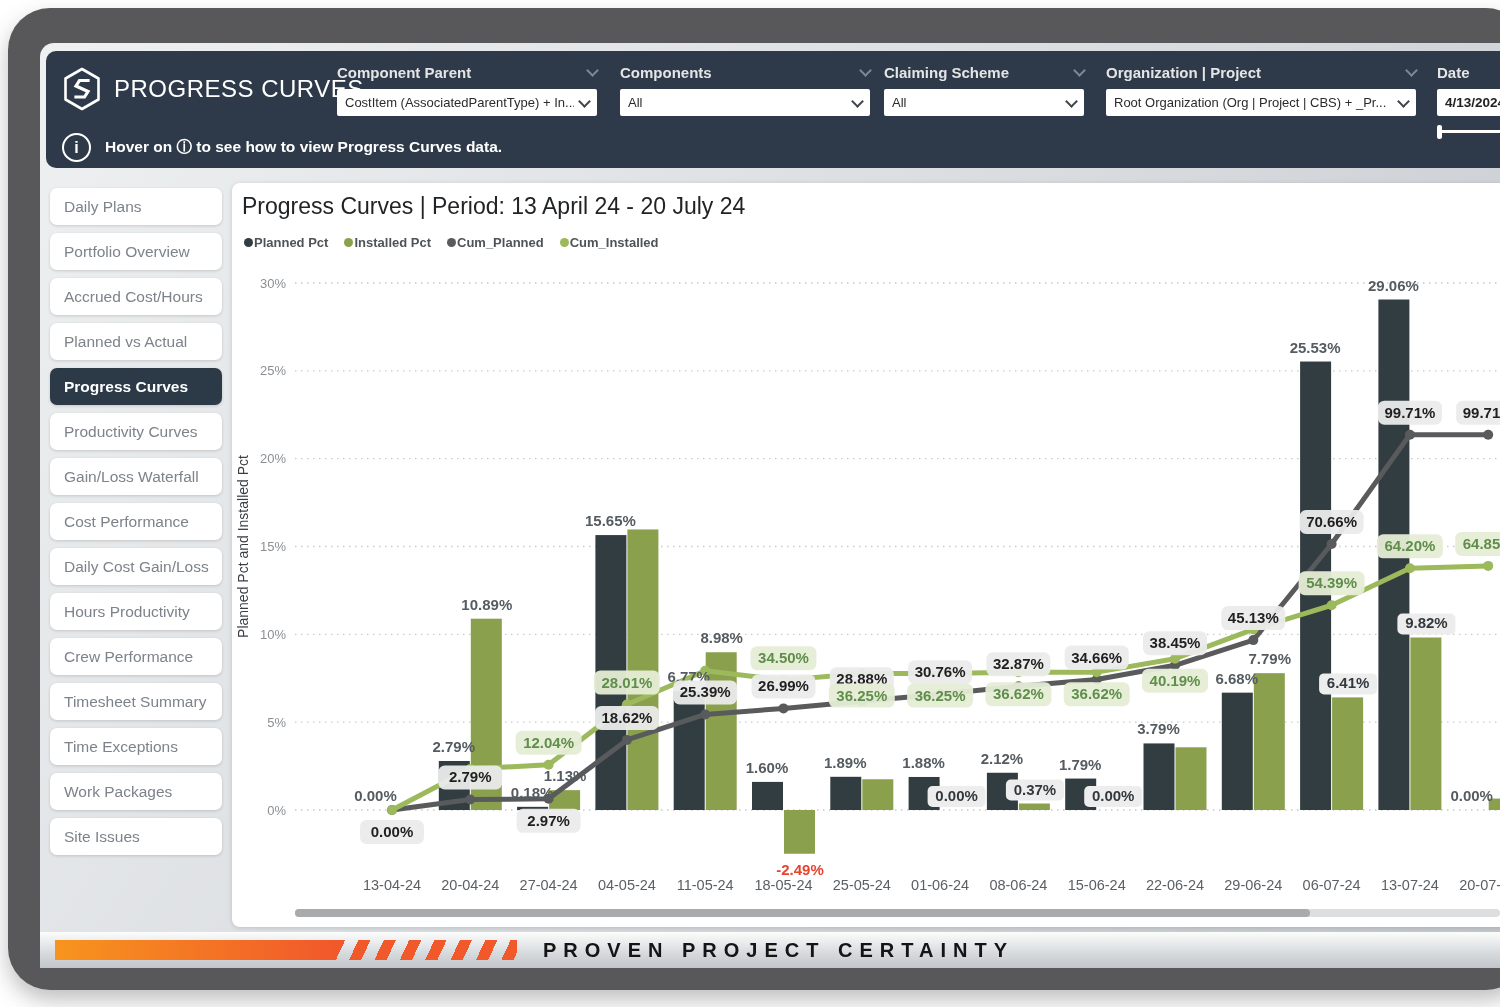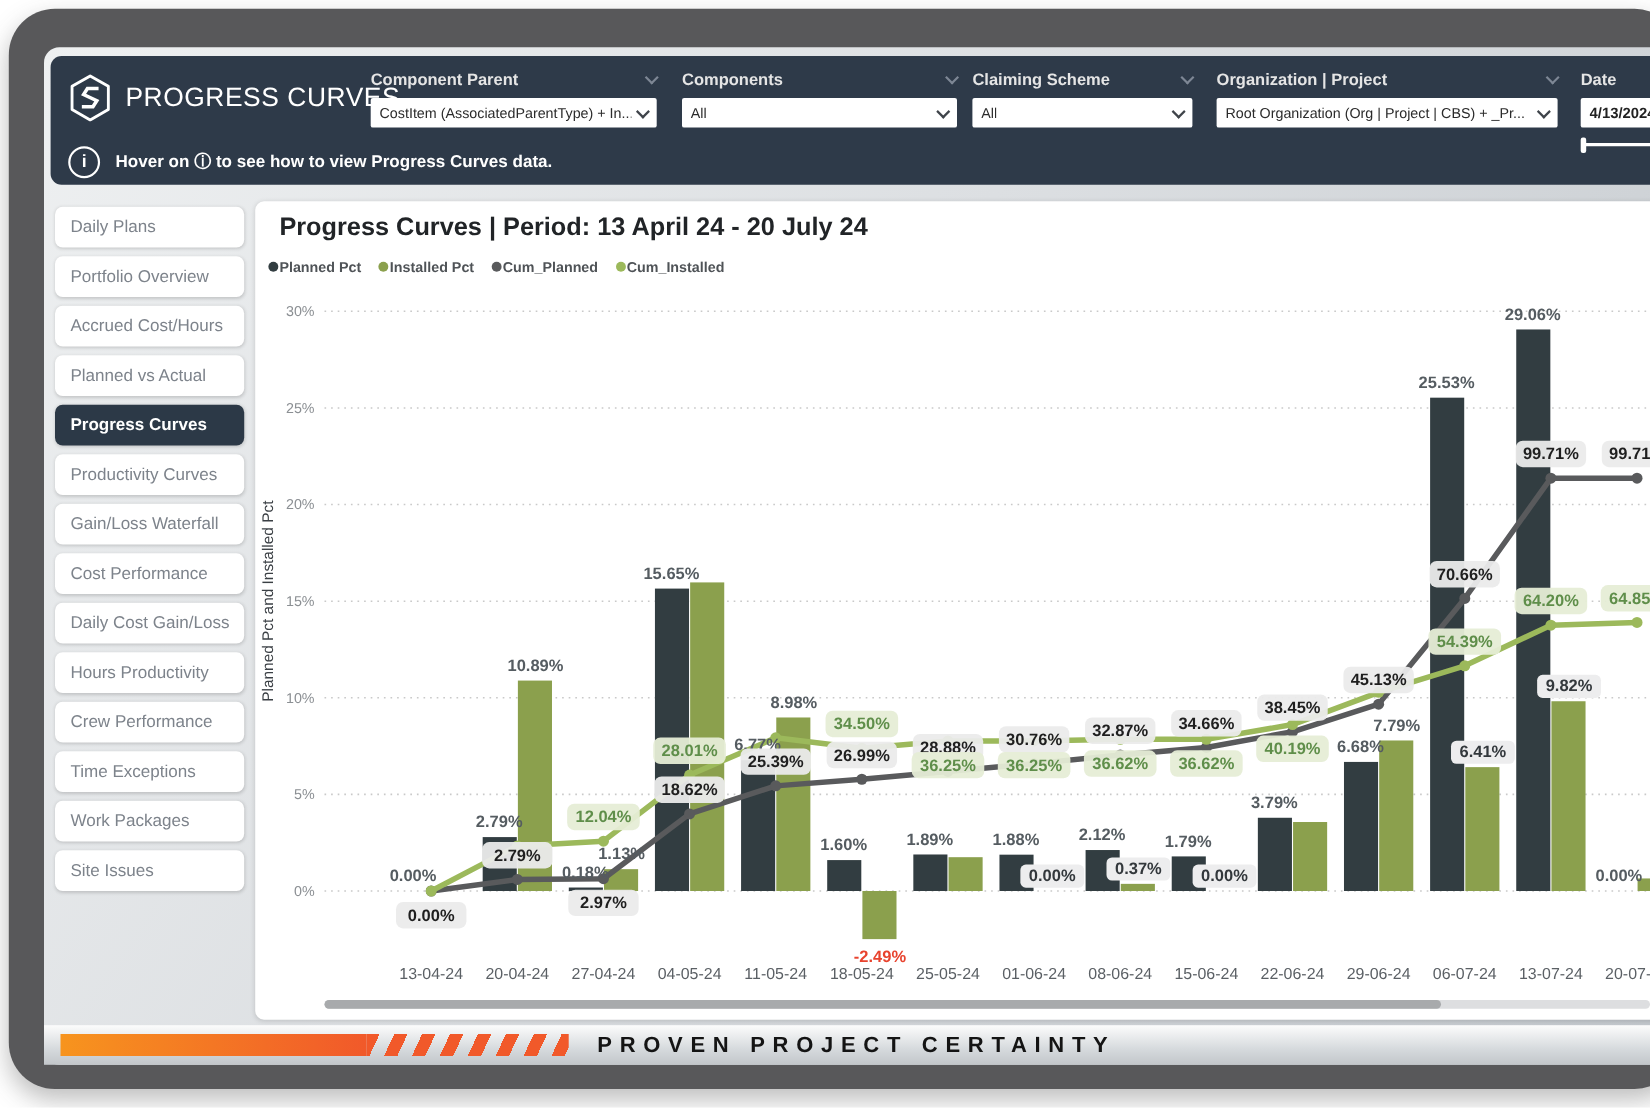--- a/index.html
+++ b/index.html
@@ -27,21 +27,21 @@
   .info-icon{width:25px;height:25px;border:2px solid #fff;border-radius:50%;color:#fff;font-weight:bold;display:flex;align-items:center;justify-content:center;font-size:16px;cursor:pointer;}
   .info-text{color:#fff;font-size:15.5px;font-weight:bold;}
 
   
   .sidebar{position:absolute;left:10px;top:145px;width:172px;display:flex;flex-direction:column;gap:8px;}
   .nav-item{height:37px;background:#fff;border-radius:7px;display:flex;align-items:center;padding:0 14px;font-size:15.5px;color:#7d838b;box-shadow:0 1px 3px rgba(40,40,40,.18);cursor:pointer;white-space:nowrap;}
   .nav-item.selected{background:#2c3947;color:#fff;font-weight:bold;}
 
   
   .card{position:absolute;left:192px;top:140px;width:1316px;height:744px;background:#fff;border-radius:8px 0 0 8px;box-shadow:0 1px 5px rgba(0,0,0,.15);}
-  .chart-title{position:absolute;left:22px;top:10px;margin:0;font-size:23px;font-weight:700;color:#212427;white-space:nowrap;}
+  .chart-title{position:absolute;left:10px;top:10px;margin:0;font-size:23px;font-weight:400;color:#212427;white-space:nowrap;}
   .legend{position:absolute;left:12px;top:52px;display:flex;gap:16px;align-items:center;}
   .legend-item{display:flex;gap:1px;align-items:center;font-size:13px;font-weight:bold;color:#4f5357;cursor:pointer;}
   .legend-dot{width:9px;height:9px;border-radius:50%;}
   svg.plot{position:absolute;left:0;top:0;font-family:"Liberation Sans",sans-serif;}
   .hscroll-track{position:absolute;left:63px;top:726px;width:1205px;height:8px;background:#dddee0;border-radius:4px;}
   .hscroll-thumb{width:1015px;height:8px;background:#a8aaac;border-radius:4px;cursor:pointer;}
 
   
   .brandbar{position:absolute;left:0;top:889px;width:1480px;height:36px;background:linear-gradient(180deg,#fcfcfc 0%,#d6dadd 60%,#c2c6ca 100%);display:flex;align-items:center;}
   .stripe-solid{width:278px;height:20px;margin-left:15px;background:linear-gradient(90deg,#f7941e,#f1592a);}
@@ -149,20 +149,23 @@
             <span>Cost Performance</span>
           </div>
           <div class="nav-item">
             <span>Daily Cost Gain/Loss</span>
           </div>
           <div class="nav-item">
             <span>Hours Productivity</span>
           </div>
           <div class="nav-item">
             <span>Crew Performance</span>
+          </div>
+          <div class="nav-item">
+            <span>Timesheet Summary</span>
           </div>
           <div class="nav-item">
             <span>Time Exceptions</span>
           </div>
           <div class="nav-item">
             <span>Work Packages</span>
           </div>
           <div class="nav-item">
             <span>Site Issues</span>
           </div>

